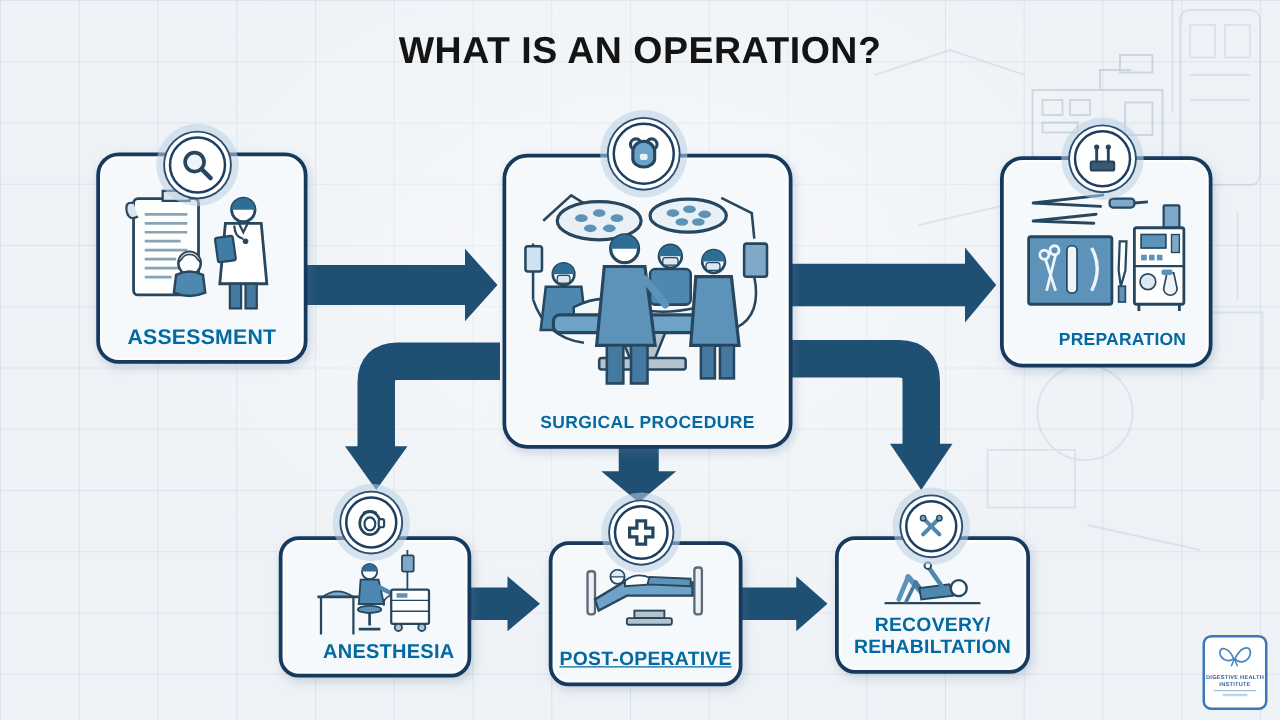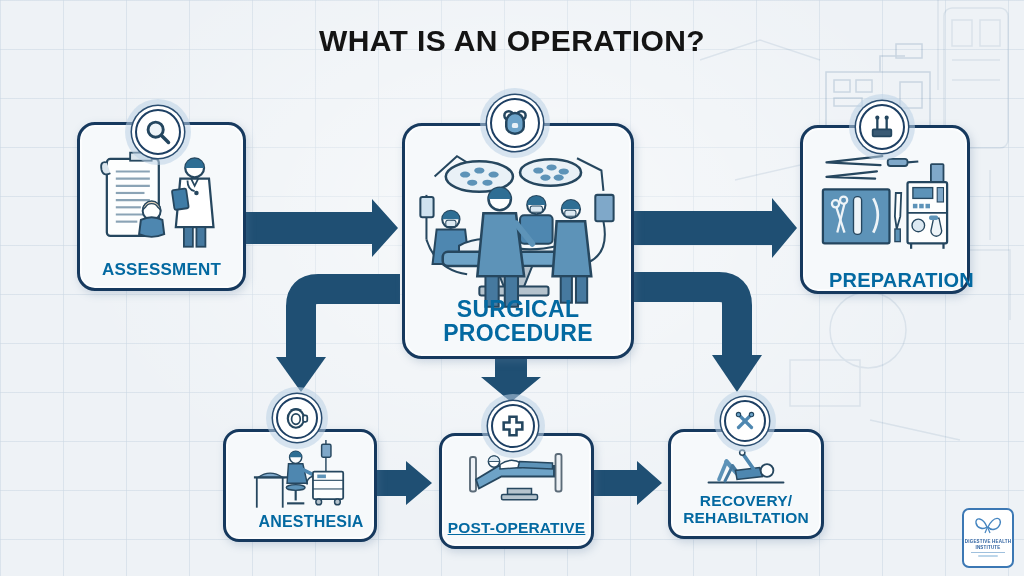--- a/index.html
+++ b/index.html
@@ -178,21 +178,21 @@
       </g>
       <g>
         <circle cx="162" cy="66" r="9" fill="#fdfefe" stroke="#26475f" stroke-width="2"></circle>
         <path d="M153,66 a9,9 0 0 1 18,0 z" fill="#2e6e94"></path>
         <rect x="156" y="67" width="11" height="6" rx="2" fill="#dce9f2" stroke="#26475f" stroke-width="1"></rect>
         <path d="M148,78 L176,78 L182,132 L144,132 Z" fill="#5d93b8" stroke="#26475f" stroke-width="2.5"></path>
         <rect x="152" y="132" width="11" height="26" fill="#46799f" stroke="#26475f" stroke-width="2"></rect>
         <rect x="167" y="132" width="11" height="26" fill="#46799f" stroke="#26475f" stroke-width="2"></rect>
       </g>
     </svg>
-    <div class="label" style="bottom:11px;font-size:23px;letter-spacing:0.3px;">SURGICAL PROCEDURE</div>
+    <div class="label" style="bottom:11px;font-size:14px;letter-spacing:0.3px;">SURGICAL PROCEDURE</div>
   </div>
 
   <div class="box" style="left:800px;top:125px;width:164px;height:163px;">
     <svg class="illu" viewBox="0 0 150 120" style="top:20px;height:108px">
       <g stroke="#26475f" stroke-width="2.5" stroke-linecap="round" fill="none">
         <path d="M10,16 L72,9 M10,16 L70,19"></path>
         <path d="M10,32 L66,26 M10,32 L64,34"></path>
       </g>
       <rect x="78" y="12" width="22" height="8" rx="3" fill="#7fa8c9" stroke="#26475f" stroke-width="2"></rect>
       <line x1="100" y1="16" x2="112" y2="15" stroke="#26475f" stroke-width="2.5"></line>
@@ -216,21 +216,21 @@
           <rect x="106" y="62" width="5" height="5"></rect>
           <rect x="113" y="62" width="5" height="5"></rect>
           <rect x="120" y="62" width="5" height="5"></rect>
         </g>
       <circle cx="112" cy="86" r="7" fill="#dce9f2" stroke="#26475f" stroke-width="1.5"></circle>
       <path d="M129,78 l6,0 l3,14 a6,6 0 0 1 -12,0 z" fill="#eef4f8" stroke="#26475f" stroke-width="1.5"></path>
       <rect x="124" y="75" width="10" height="5" rx="2" fill="#5d93b8"></rect>
       <line x1="104" y1="106" x2="104" y2="112" stroke="#24465f" stroke-width="2.5"></line>
       <line x1="140" y1="106" x2="140" y2="112" stroke="#24465f" stroke-width="2.5"></line>
     </svg>
-    <div class="label" style="bottom:0;font-size:20px;padding-left:26px;">PREPARATION</div>
+    <div class="label" style="bottom:12px;font-size:14px;padding-left:26px;">PREPARATION</div>
   </div>
 
   <div class="box" style="left:223px;top:429px;width:148px;height:107px;border-radius:16px;">
     <svg class="illu" viewBox="0 0 140 100" style="top:8px;height:72px">
       <path d="M12,52 q16,-12 34,0 z" fill="#7fa8c9" stroke="#26475f" stroke-width="2"></path>
       <line x1="6" y1="52" x2="52" y2="52" stroke="#26475f" stroke-width="3"></line>
       <line x1="10" y1="52" x2="10" y2="94" stroke="#26475f" stroke-width="2.5"></line>
       <line x1="46" y1="52" x2="46" y2="94" stroke="#26475f" stroke-width="2.5"></line>
       <circle cx="64" cy="24" r="8.5" fill="#fdfefe" stroke="#26475f" stroke-width="2"></circle>
       <path d="M55.5,24 a8.5,8.5 0 0 1 17,0 z" fill="#2e6e94"></path>

